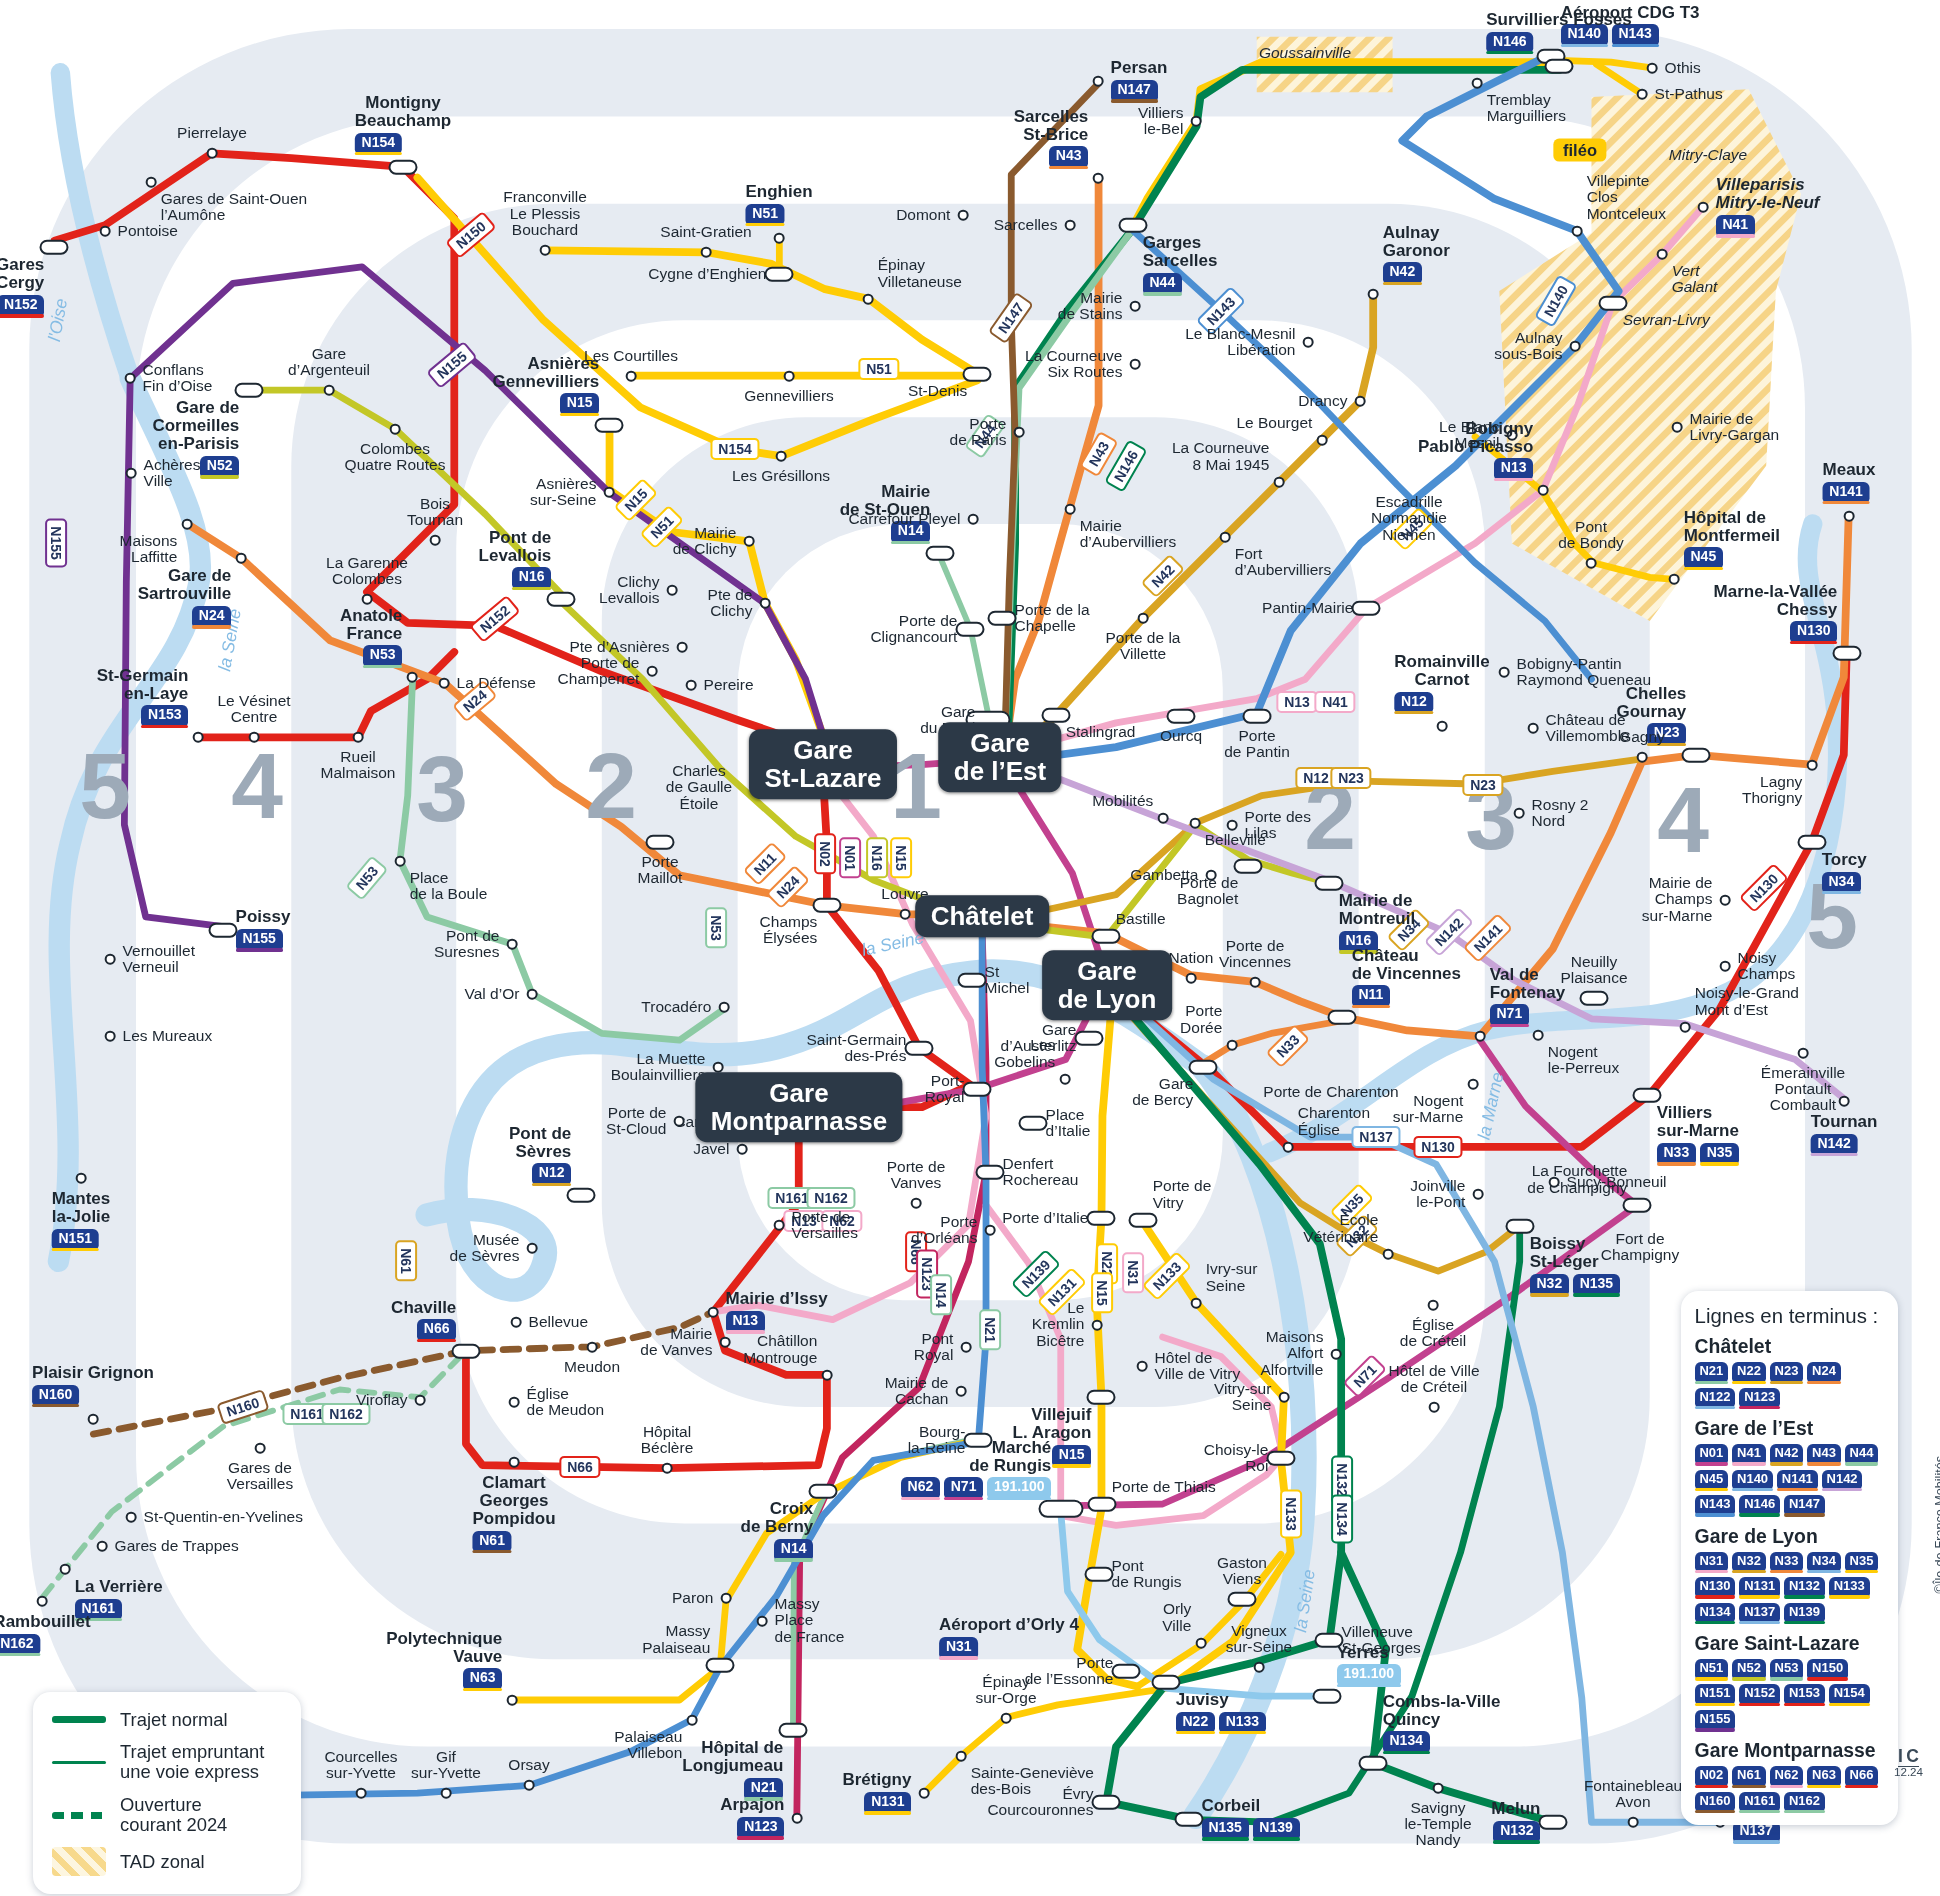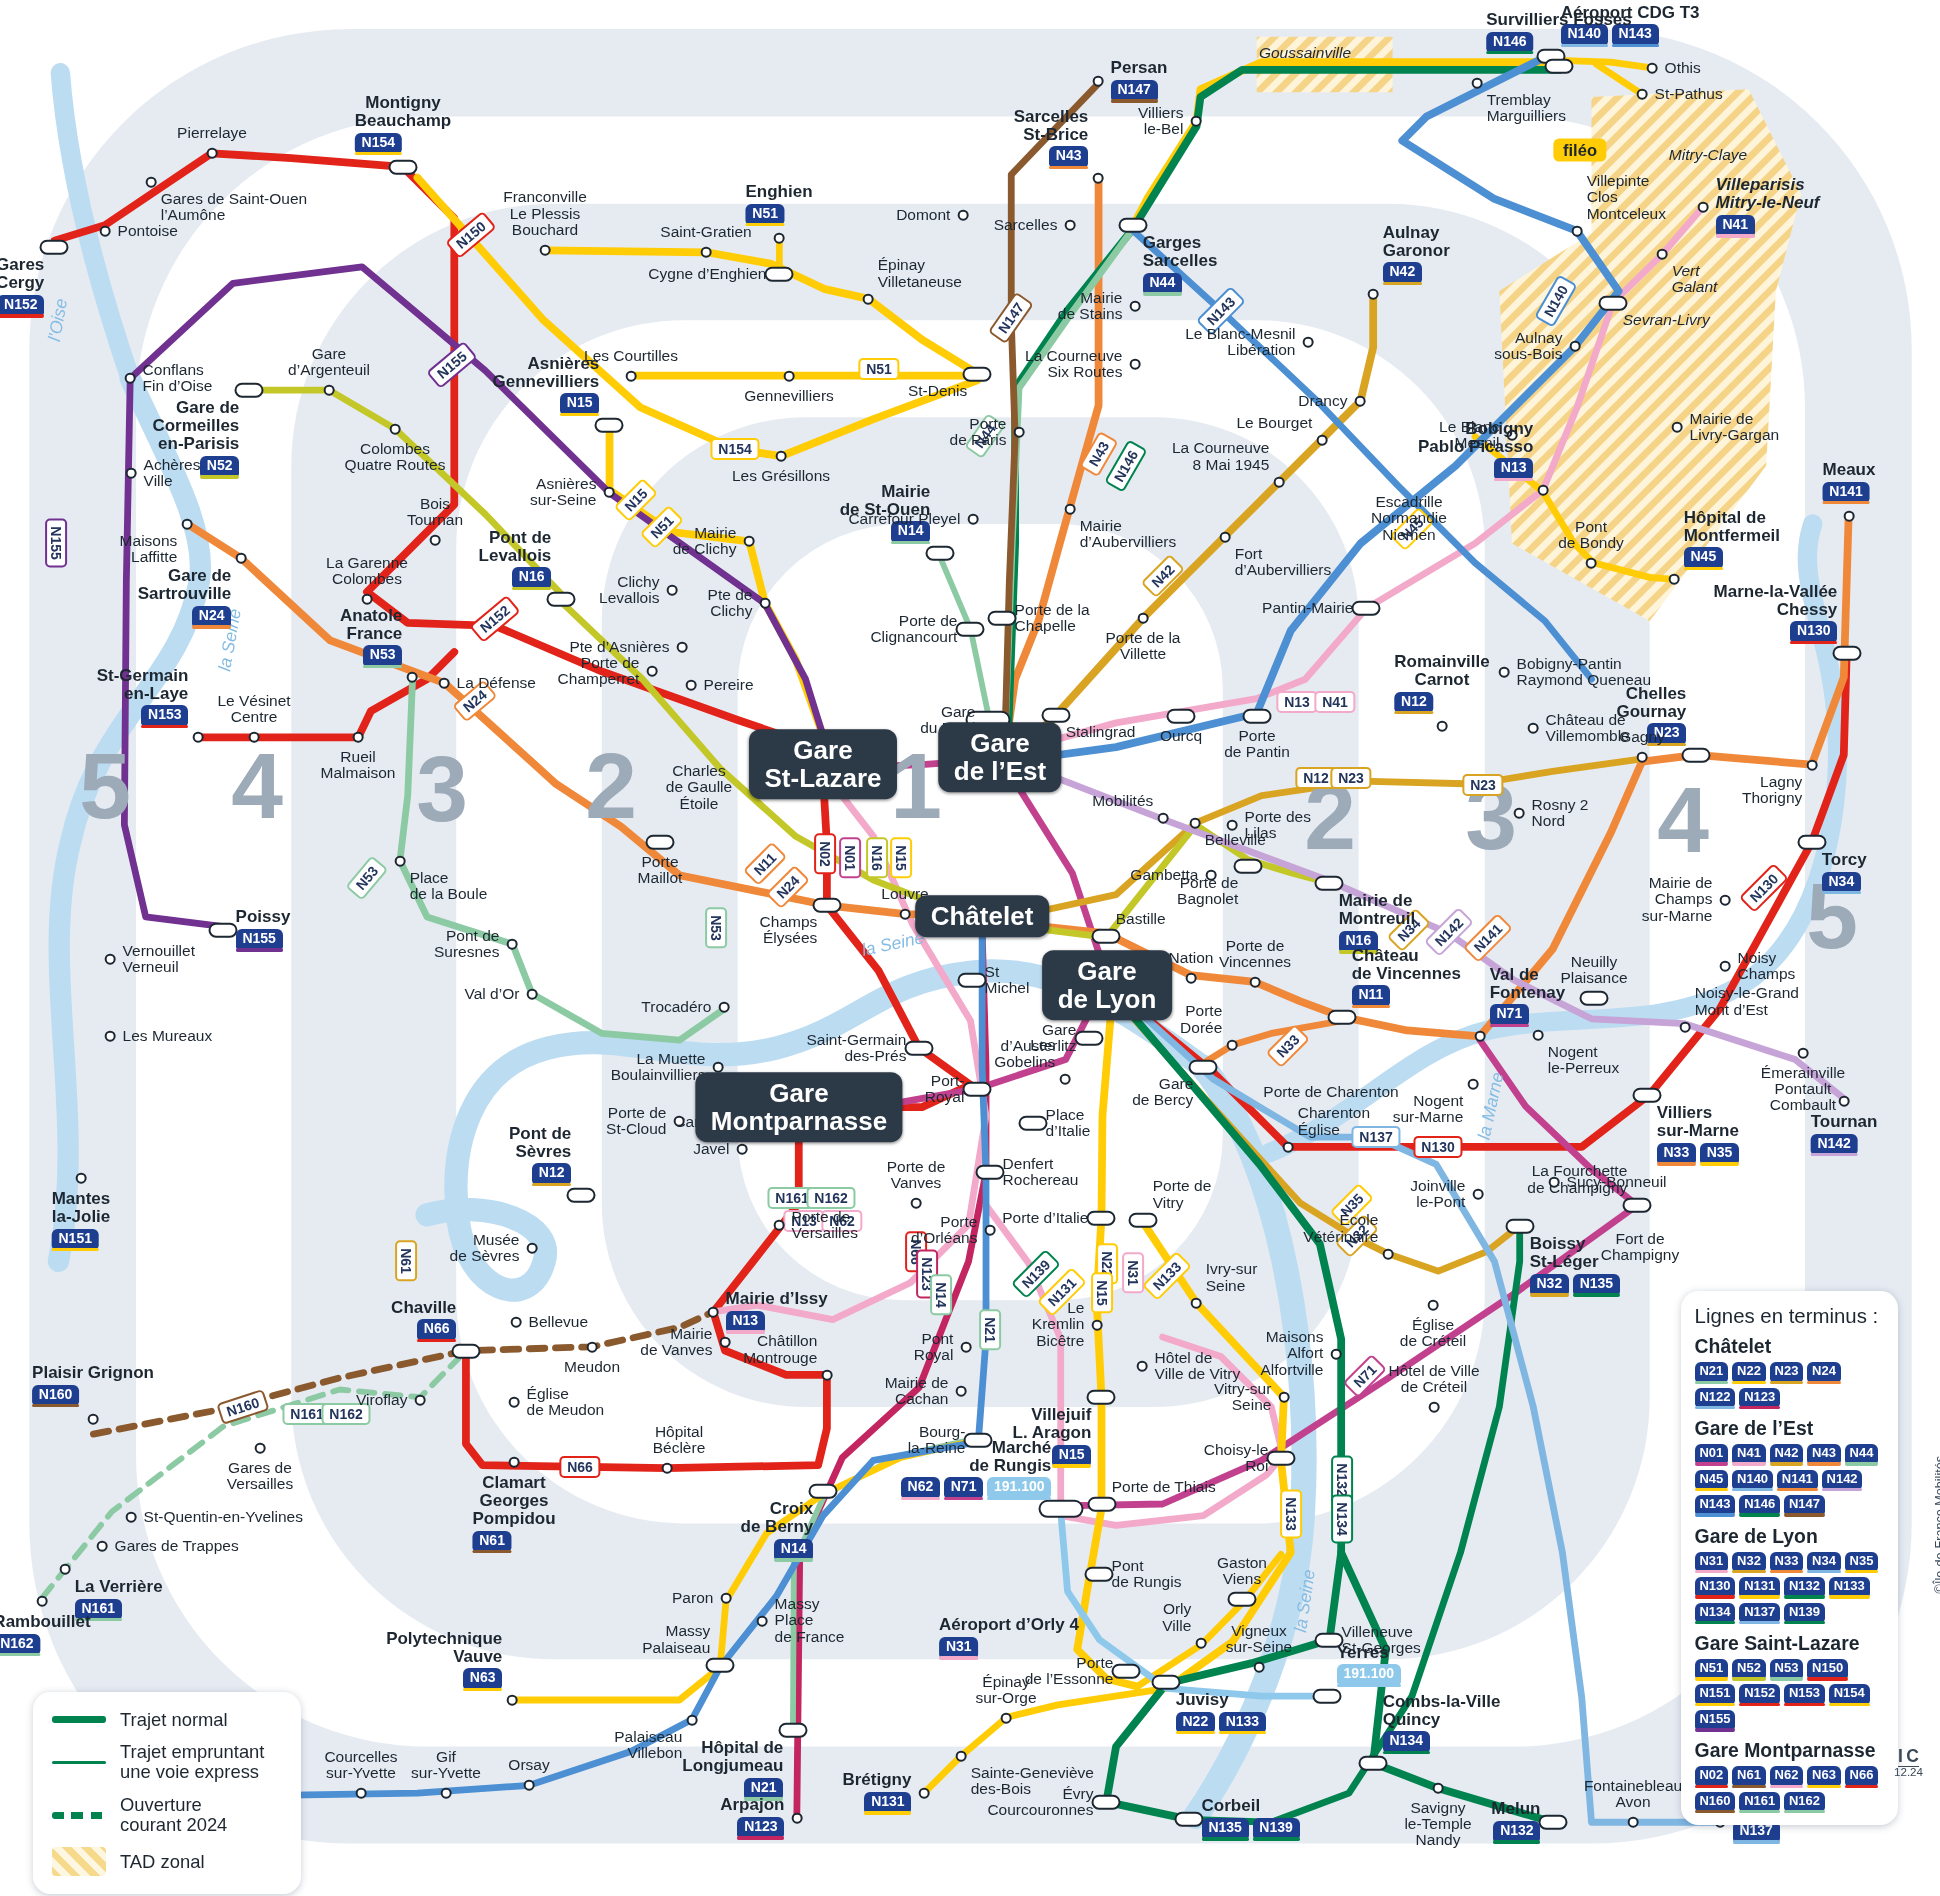--- a/index.html
+++ b/index.html
@@ -704,21 +704,21 @@
       <div class="lbl algn-r" style="right: 12.6px; top: 0px; transform: translateY(-50%); text-align: right;">Bourg-
 la-Reine</div>
     </div>
     <div class="st" style="left: 823px; top: 1491px;">
       <span class="dot pill"></span>
       <div class="lbl bold algn-r" style="right: 9.7px; top: 8.7px; text-align: right;">Croix
 de Berny<span class="bds"><span class="nb">N14<span class="u" style="background: rgb(140, 202, 164);"></span></span></span></div>
     </div>
     <div class="st" style="left: 667px; top: 1468px;">
       <span class="dot"></span>
-      <div class="lbl" style="bottom: 11.6px; left: 0px; transform: translateX(-50%); text-align: center; margin-left: 12px;">Hôpital
+      <div class="lbl" style="bottom: 11.6px; left: 0px; transform: translateX(-50%); text-align: center;">Hôpital
 Béclère</div>
     </div>
     <div class="st" style="left: 514px; top: 1462px;">
       <span class="dot"></span>
       <div class="lbl bold" style="top: 11.6px; left: 0px; transform: translateX(-50%); text-align: center;">Clamart
 Georges
 Pompidou<span class="bds"><span class="nb">N61<span class="u" style="background: rgb(138, 90, 46);"></span></span></span></div>
     </div>
     <div class="st" style="left: 514px; top: 1402px;">
       <span class="dot"></span>

